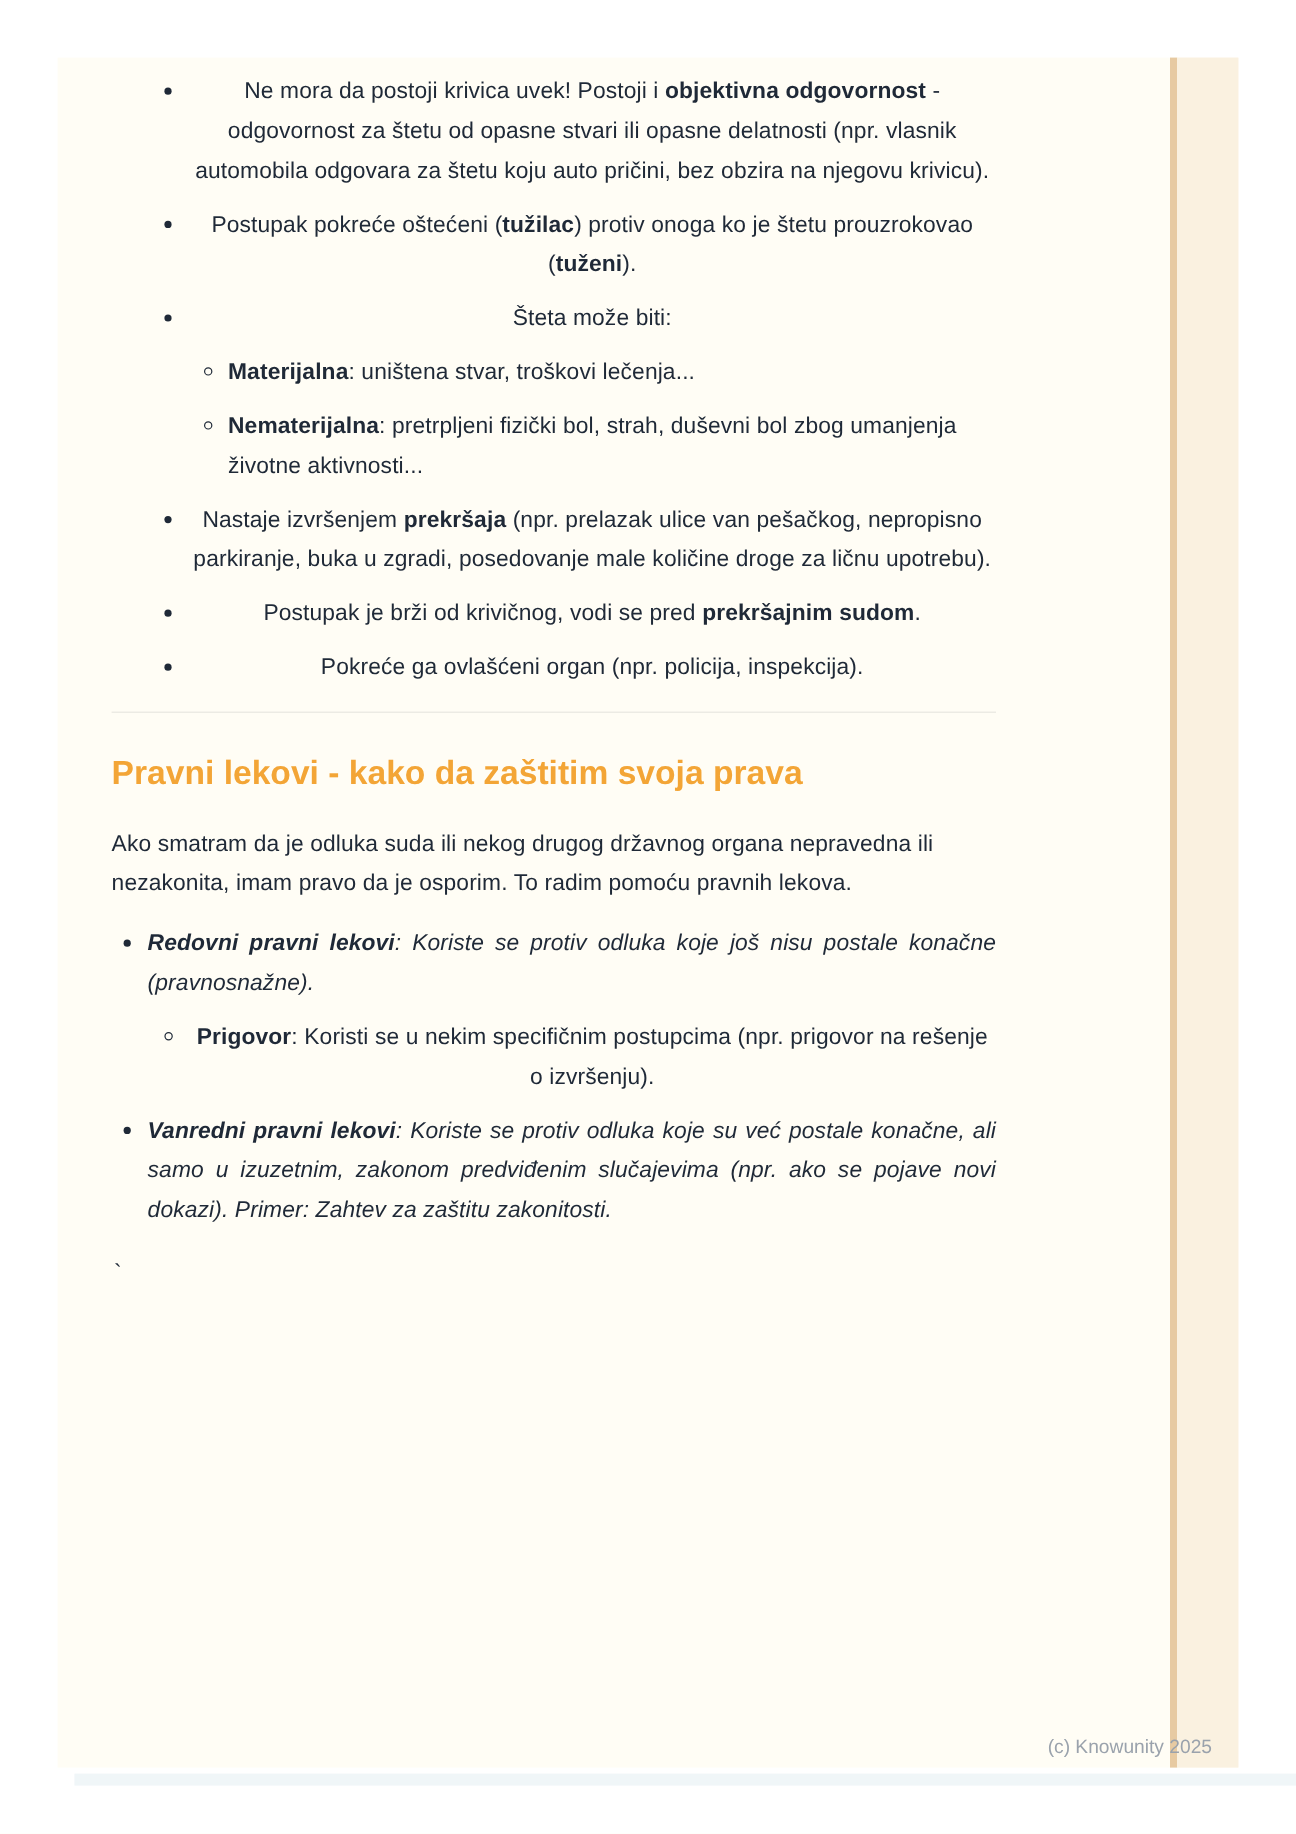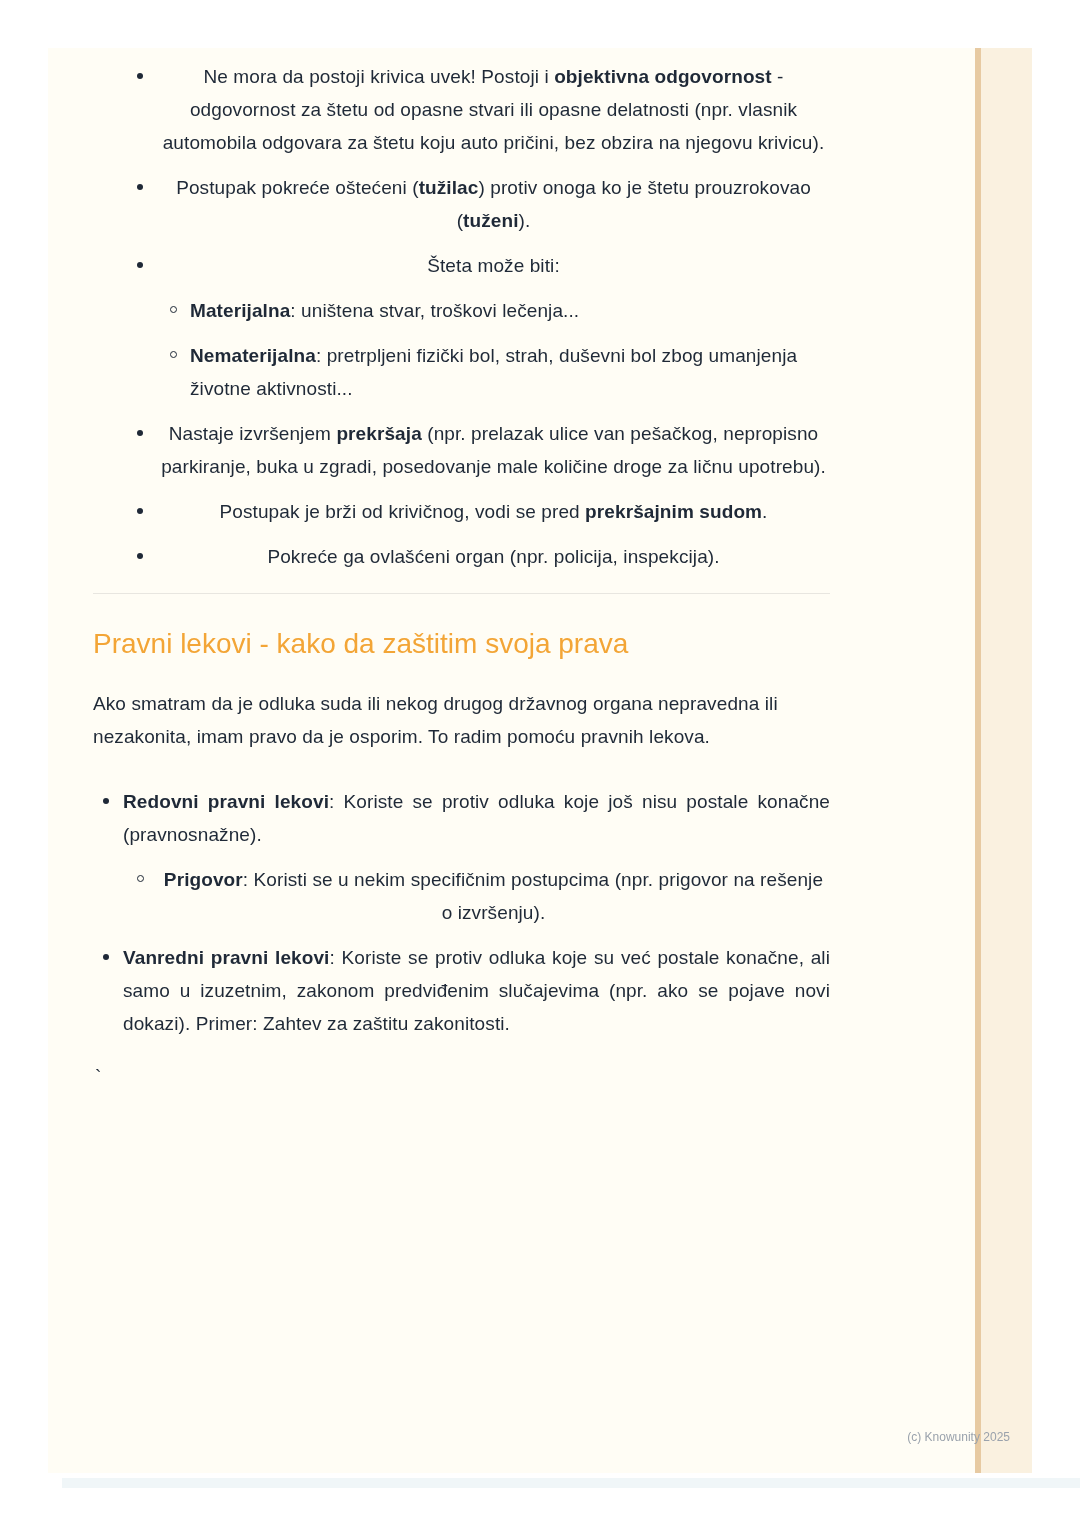--- a/index.html
+++ b/index.html
@@ -52,21 +52,21 @@
     font-size:19px;
     line-height:33px;
     letter-spacing:0.1px;
   }
   .bold{font-weight:700;}
   
   .b-item{position:relative;margin-bottom:12px;}
   .b-item.justify{text-align:justify;}
   .indent-a{padding-left:64px;text-align:center;}
   .indent-b{padding-left:97px;}
-  .indent-c{padding-left:30px;}
+  .indent-c{padding-left:30px;font-style:italic;}
   .marker{
     position:absolute; top:13px;
     width:6px;height:6px;border-radius:50%;
   }
   .indent-a > .marker{left:44px;}
   .indent-b > .marker{left:77px;}
   .indent-c > .marker{left:10px;}
   .marker.solid{background:var(--ink);}
   .marker.hollow{
     width:7px;height:7px;top:12px;
@@ -77,30 +77,30 @@
   .b-numbered .num{margin-right:9px;}
   .b-divider{
     margin-top:20px;
     border:none;
     border-top:1px solid var(--divider);
     height:0;width:100%;
   }
   .b-heading{
     margin-top:32px;margin-bottom:25px;
     font-size:28px;line-height:36px;
-    font-weight:400;
+    font-weight:700;
     color:var(--accent);
     letter-spacing:0;
   }
-  .b-paragraph{margin-bottom:32px;}
+  .b-paragraph{margin-bottom:17px;}
   .b-char{margin-top:20px;padding-left:2px;}
   .watermark{
     position:absolute;
-    right:22px; bottom:26px;
-    font-size:12px;
+    right:22px; bottom:6px;
+    font-size:16px;
     line-height:20px;
     color:var(--watermark);
     z-index:2;
   }
 </style>
 </head>
 <body>
 
 <div class="card">
   <div class="stripe-line"></div>

